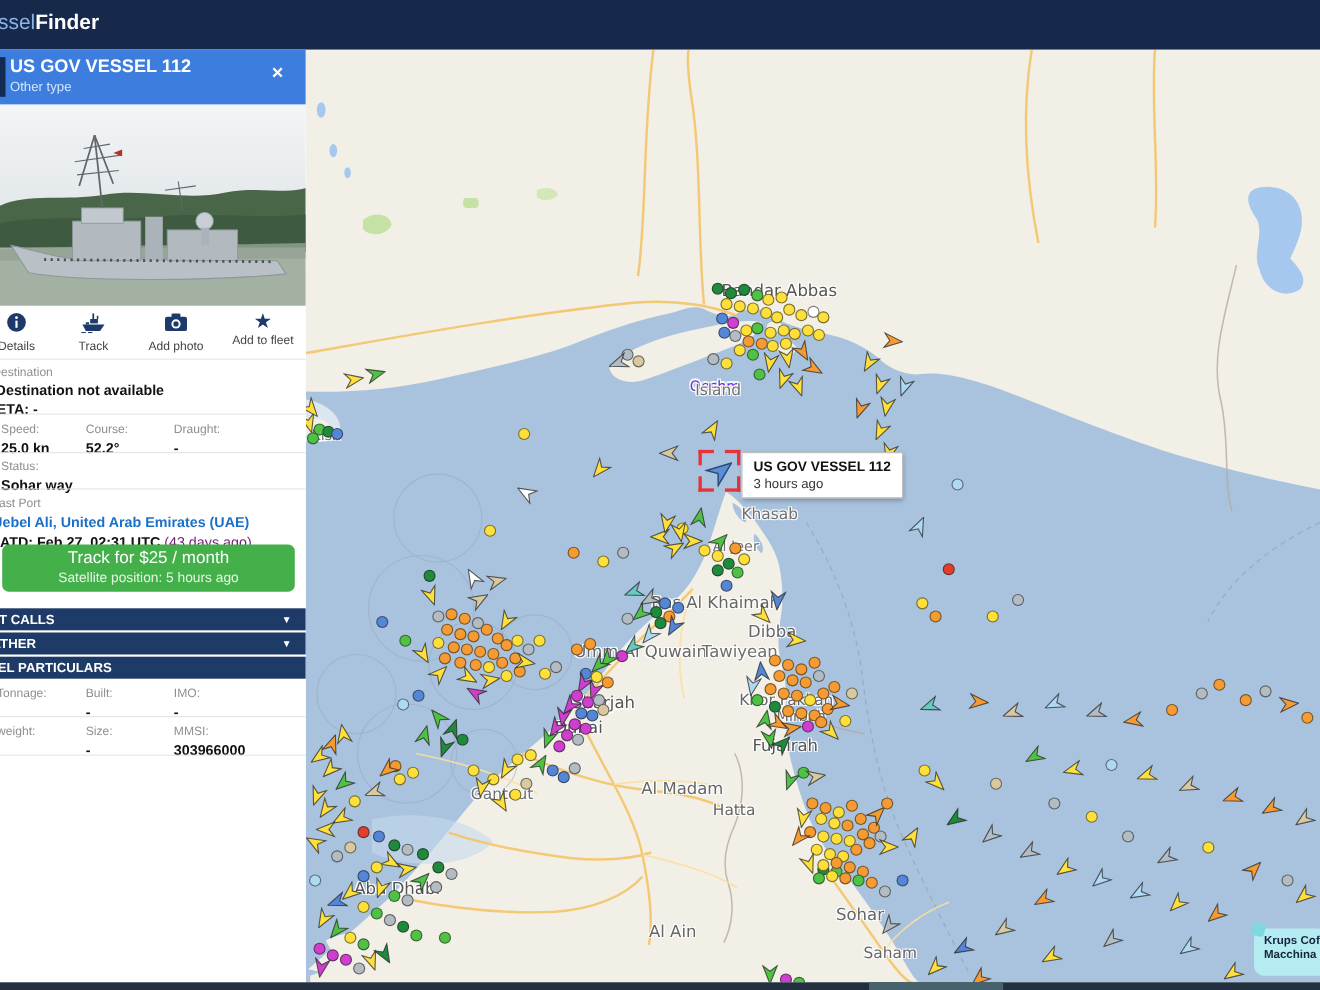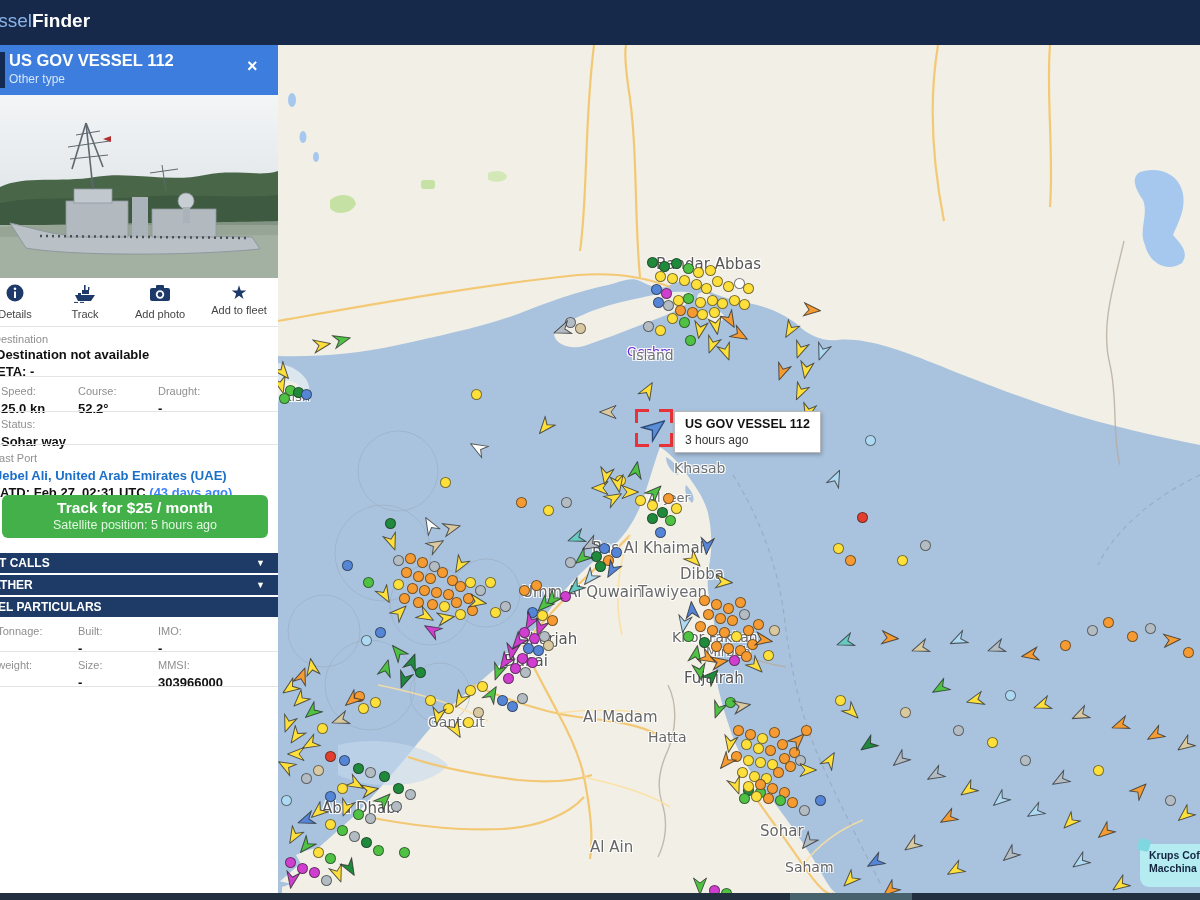--- a/index.html
+++ b/index.html
@@ -25,23 +25,23 @@
   .vact .aicon{display:inline-block;height:20px}
   .vact .albl{display:block;font-size:11px;color:#444;margin-top:1px;white-space:nowrap}
   .vact.a1{left:-20px}.vact.a2{left:50px}.vact.a3{left:125px}.vact.a4{left:204px}
   .star-glyph{font-size:19px;color:#1d3a6b;line-height:20px}
   .sep{position:absolute;left:0;width:278px;border-top:1px solid #e4e4e4}
   .lab{color:#8f8f8f;font-size:11px;white-space:nowrap}
   .val{color:#111;font-size:13px;font-weight:bold;white-space:nowrap}
   .blk{position:absolute;left:0;width:278px}
   .col1{position:absolute;left:1px}.col2{position:absolute;left:78px}.col3{position:absolute;left:158px}
   .portlink{color:#1a70c8;font-weight:bold;font-size:13px;white-space:nowrap;cursor:pointer}
-  .atdnote{color:#3b82f6;font-weight:bold}
+  .atdnote{color:#701a75;font-weight:normal}
   .trackbtn{position:absolute;left:2px;top:450px;width:266px;height:43px;background:#43b04a;border-radius:6px;text-align:center;color:#fff;cursor:pointer}
-  .tb1{font-weight:bold;font-size:15.5px;margin-top:4px}
+  .tb1{font-weight:normal;font-size:15.5px;margin-top:4px}
   .tb2{font-size:12.5px;color:#e2f7e2;margin-top:1px}
   .secbar{position:absolute;left:0;width:278px;height:20px;background:#1e3a66;color:#fff;font-weight:bold;font-size:12px;line-height:20px;cursor:pointer}
   .secbar .st{display:inline-block;white-space:nowrap}
   .secbar .sc{position:absolute;right:13px;top:0;font-size:9px}
   .o1 .st{margin-left:-27px}.o2 .st{margin-left:-27px}.o3 .st{margin-left:-34px}
   .gt{margin-left:-36px;display:inline-block}.dw{margin-left:-30px;display:inline-block}
   .mlm7{margin-left:-7px;display:inline-block}.mlm5{margin-left:-5px;display:inline-block}
   
   #map{position:absolute;left:278px;top:45px;width:922px;height:848px;overflow:hidden;background:#a9c3de;z-index:1}
   #basemap{position:absolute;left:0;top:0}

